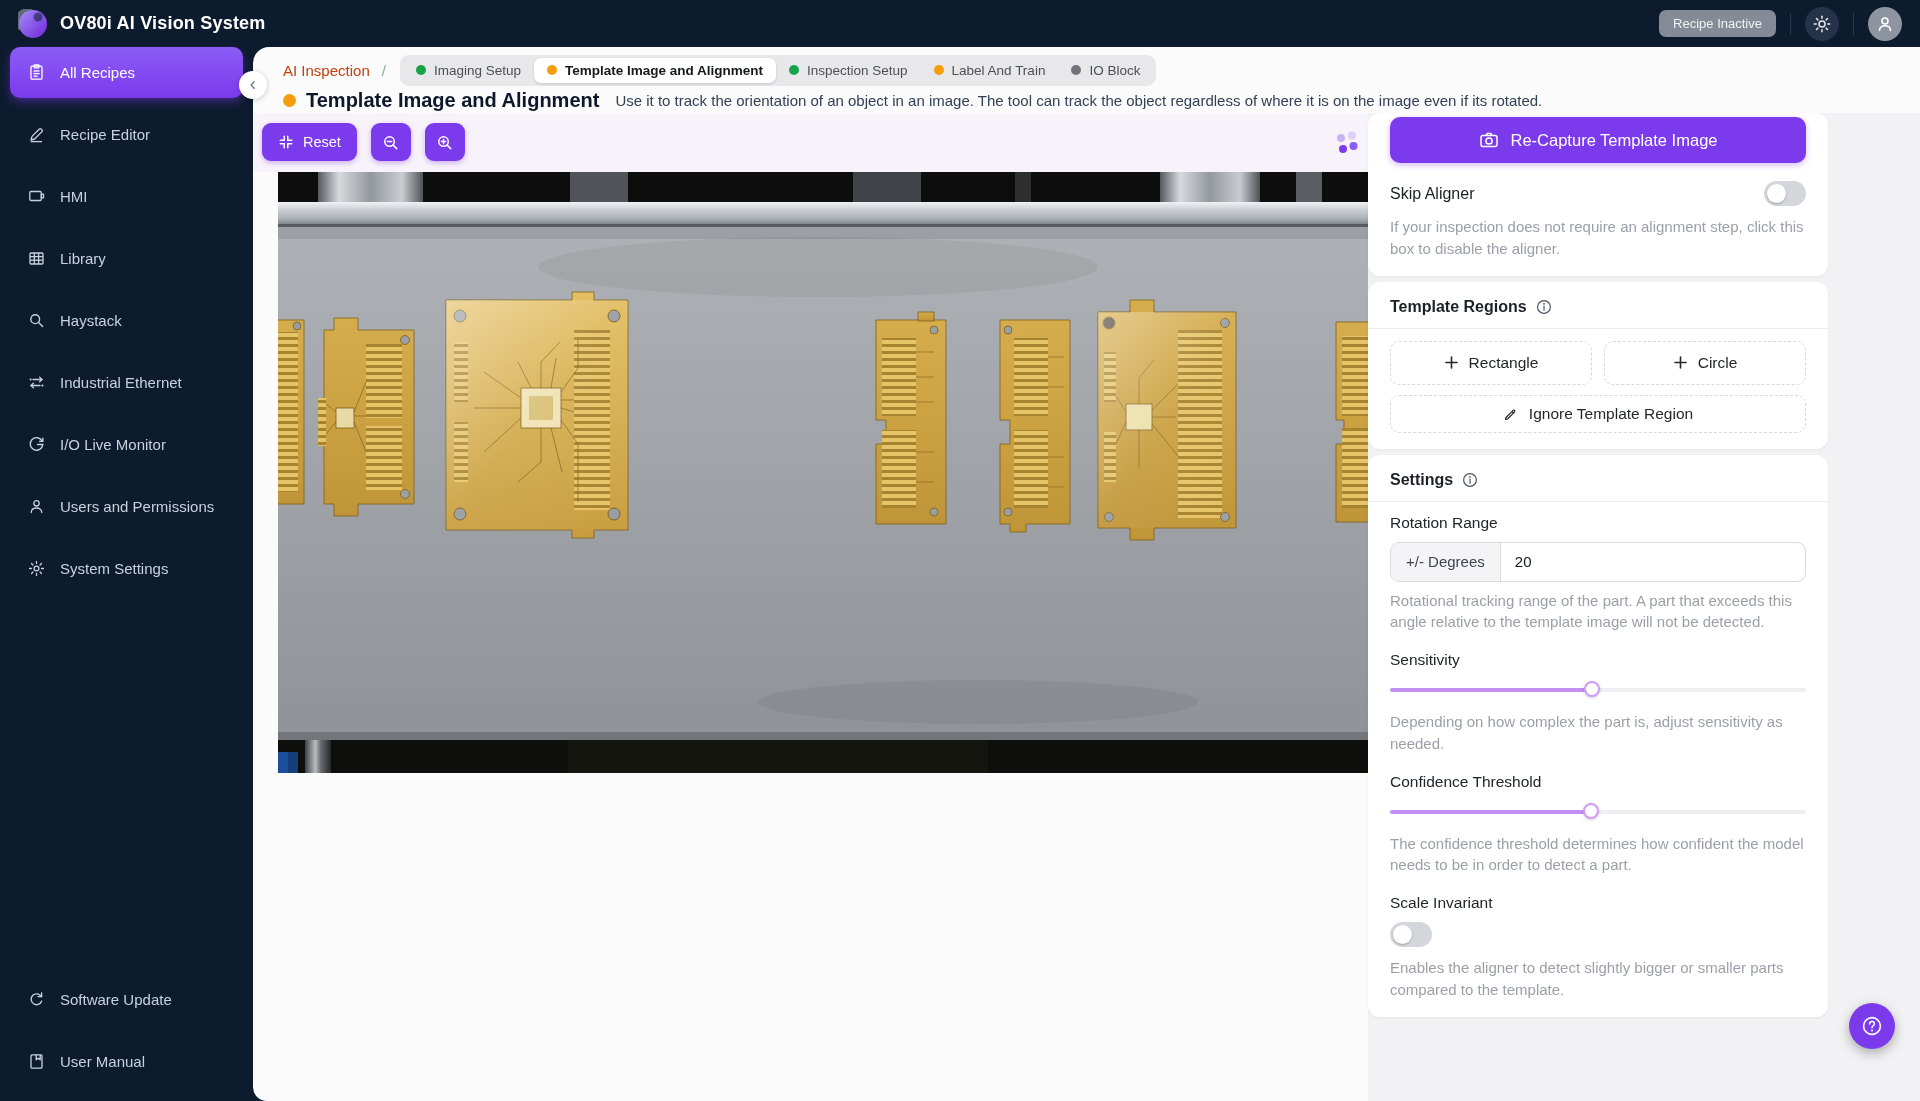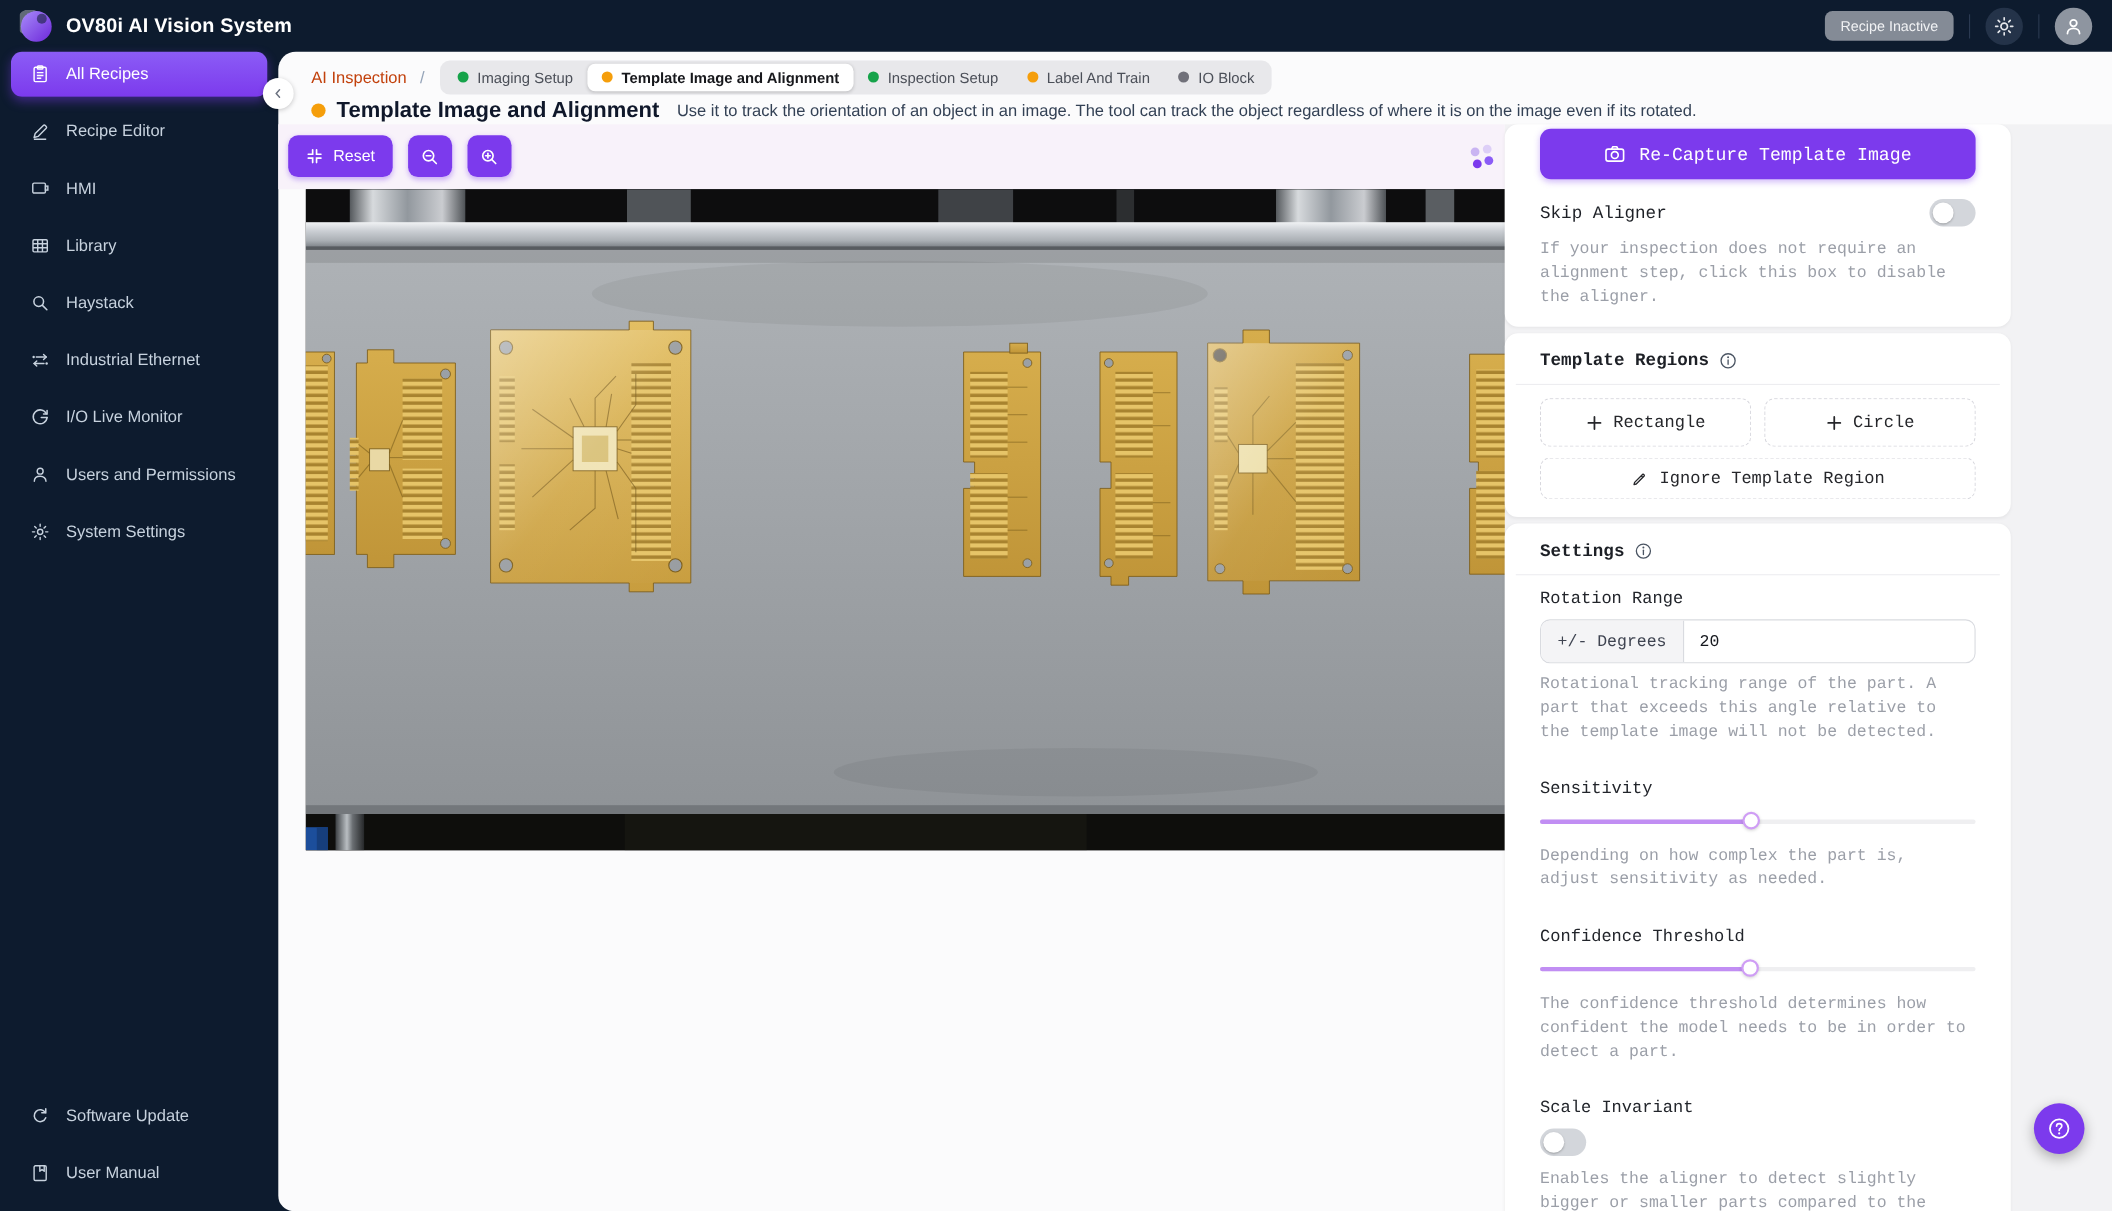--- a/index.html
+++ b/index.html
@@ -15,21 +15,21 @@
   .logo { width:30px; height:30px; margin-left:18px; }
   .app-title { color:#fff; font-size:18px; font-weight:bold; margin-left:12px; letter-spacing:.2px; }
   .topbar-right { margin-left:auto; display:flex; align-items:center; gap:14px; margin-right:18px; }
   .recipe-badge { background:#848b96; color:#f1f2f4; font-size:13px; padding:6px 14px; border-radius:7px; }
   .tb-divider { width:1px; height:22px; background:#2b3a52; }
   .round-btn { width:34px; height:34px; border-radius:50%; display:flex; align-items:center; justify-content:center; }
   .theme-btn { background:#243349; }
   .avatar { background:#8e95a0; }
   
   .sidebar { position:absolute; left:0; top:47px; width:253px; bottom:0; }
-  .side-item { display:flex; align-items:center; gap:15px; height:41px; margin:0 10px 11px 10px; padding-left:18px; color:#c7d2de; font-size:15px; border-radius:10px; cursor:pointer; }
+  .side-item { display:flex; align-items:center; gap:15px; height:51px; margin:0 10px 11px 10px; padding-left:18px; color:#c7d2de; font-size:15px; border-radius:10px; cursor:pointer; }
   .side-item.active { background:linear-gradient(180deg,#8b5cf6,#7c3aed); color:#fff; box-shadow:0 4px 10px rgba(124,58,237,.45); }
   .side-item svg { flex:0 0 auto; }
   .side-footer { position:absolute; left:0; right:0; bottom:10px; }
   
   .content { position:absolute; left:253px; top:47px; right:0; bottom:0; background:#fbfbfc; border-top-left-radius:16px; border-bottom-left-radius:14px; }
   .collapse-btn { position:absolute; left:-14px; top:24px; width:28px; height:28px; border-radius:50%; background:#fff; box-shadow:0 1px 5px rgba(0,0,0,.22); display:flex; align-items:center; justify-content:center; color:#6b7280; z-index:30; }
   
   .crumb-row { position:absolute; left:30px; top:8px; display:flex; align-items:center; height:30px; }
   .crumb-root { font-size:15px; color:#c2410c; }
   .crumb-sep { font-size:15px; color:#94a3b8; margin:0 14px 0 12px; }
@@ -47,34 +47,34 @@
   .toolbtns { position:absolute; left:9px; top:10px; display:flex; gap:14px; }
   .pbtn { background:#7c3aed; color:#fff; border:none; height:38px; border-radius:9px; display:flex; align-items:center; justify-content:center; gap:9px; font-size:14.5px; font-family:inherit; cursor:pointer; box-shadow:0 2px 5px rgba(124,58,237,.35); }
   .pbtn.reset { padding:0 16px; }
   .pbtn.sq { width:40px; }
   .dots-handle { position:absolute; left:1080px; top:17px; width:26px; height:26px; cursor:grab; }
   
   .photo-wrap { position:absolute; left:25px; top:125px; width:1095px; height:601px; background:#0d0d0e; }
   .photo { width:100%; height:100%; display:block; }
   
   .panel { position:absolute; left:1115px; top:66px; width:552px; bottom:0; background:#f2f2f4; }
-  .card { background:#fff; border-radius:12px; width:460px; box-shadow:0 1px 3px rgba(0,0,0,.05); padding:16px 32px; margin-bottom:6px;font-family:Liberation Mono, monospace; }
+  .card { background:#fff; border-radius:12px; width:460px; box-shadow:0 1px 3px rgba(0,0,0,.05); padding:16px 22px; margin-bottom:6px; }
   .card.first { padding-top:4px; }
   .recapture { width:100%; height:46px; background:#7c3aed; border:none; border-radius:10px; color:#fff; font-size:16.5px; font-family:inherit; display:flex; align-items:center; justify-content:center; gap:12px; cursor:pointer; box-shadow:0 2px 6px rgba(124,58,237,.35); }
   .row-between { display:flex; align-items:center; justify-content:space-between;gap:15px; }
   .lbl { font-size:16px; color:#1d2026; }
   .lbl-b { font-size:16px; font-weight:bold; color:#1d2026; display:flex; align-items:center; gap:9px; }
   .help-txt { font-size:15px; color:#9b9fa8; line-height:1.45; margin-top:10px; }
   .toggle { width:42px; height:25px; border-radius:13px; background:#d3d6db; position:relative; cursor:pointer; flex:0 0 auto; }
   .toggle .knob { position:absolute; left:3px; top:3px; width:19px; height:19px; border-radius:50%; background:#fff; box-shadow:0 1px 2px rgba(0,0,0,.25); }
   .card-div { height:1px; background:#ededf0; margin:12px -22px; }
   .region-btns { display:flex; gap:12px; margin-top:2px; }
   .dash-btn { flex:1; height:44px; border:1.6px dashed #d8d8de; border-radius:9px; background:#fff; display:flex; align-items:center; justify-content:center; gap:10px; font-size:15.5px; color:#26272b; font-family:inherit; cursor:pointer; }
   .dash-btn.wide { height:38px; margin-top:10px; flex:none; width:100%; }
-  .field-lbl { font-size:15.5px; color:#22252b; margin-top:31px; }
+  .field-lbl { font-size:15.5px; color:#22252b; margin-top:18px; }
   .inputgrp { display:flex; height:40px; border:1px solid #d9dbe0; border-radius:9px; overflow:hidden; background:#fff; margin-top:10px; }
   .inputgrp .prefix { background:#f4f4f6; border-right:1px solid #d9dbe0; display:flex; align-items:center; padding:0 15px; font-size:15px; color:#3f4451; }
   .inputgrp .val { display:flex; align-items:center; padding:0 14px; font-size:15px; color:#15181e; flex:1; }
   .slider { position:relative; height:16px; margin-top:12px; }
   .slider .track { position:absolute; left:0; right:0; top:7px; height:4px; border-radius:2px; background:#efeff1; }
   .slider .fill { position:absolute; left:0; top:7px; height:4px; border-radius:2px; background:#c18ef3; width:var(--pct); }
   .slider .thumb { position:absolute; top:0; left:var(--pct); transform:translateX(-50%); width:16px; height:16px; border-radius:50%; background:#fff; border:2px solid #cf9df5; box-shadow:0 1px 3px rgba(0,0,0,.18); cursor:pointer; }
   .toggle-block { margin-top:10px; }
   .help-fab { position:absolute; left:1596px; top:956px; width:46px; height:46px; border-radius:50%; background:#7c3aed; border:none; display:flex; align-items:center; justify-content:center; box-shadow:0 4px 12px rgba(0,0,0,.3); cursor:pointer; z-index:40; }
 </style>

